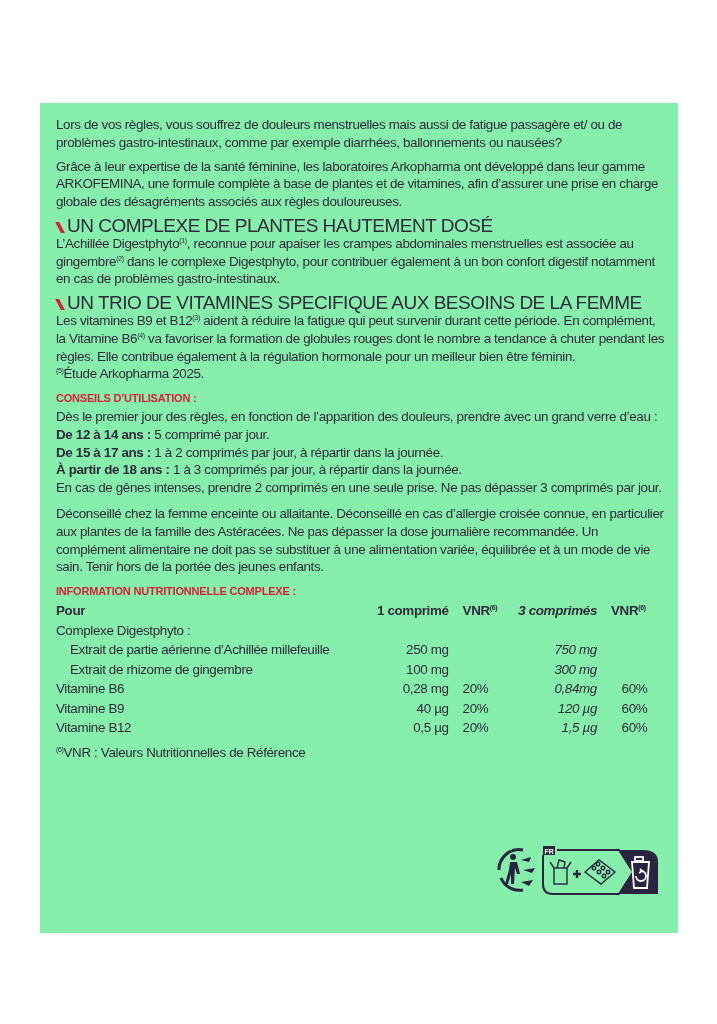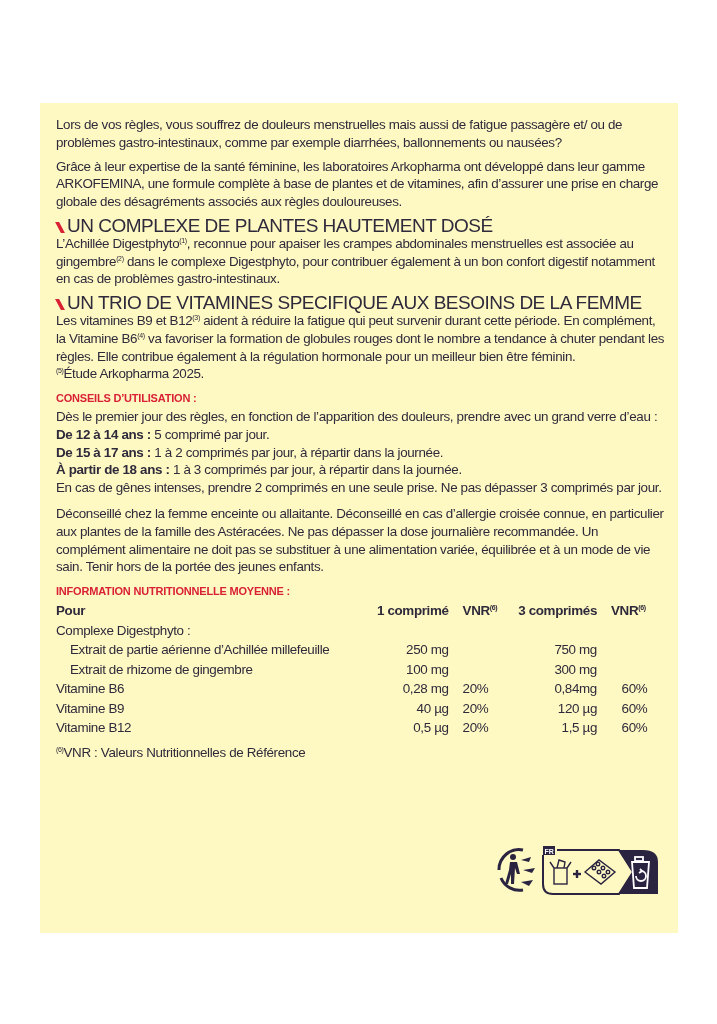--- a/index.html
+++ b/index.html
@@ -14,21 +14,21 @@
       overflow: hidden;
       font-family: "Liberation Sans", sans-serif;
       color: #2f2a3b;
     }
     .panel {
       position: absolute;
       left: 40px;
       top: 103px;
       width: 638px;
       height: 830px;
-      background: #fef9c3;
+      background: #86efac;
     }
     .content {
       position: absolute;
       left: 16px;
       top: 13px;
       width: 610px;
       font-size: 13.4px;
       line-height: 17.8px;
       letter-spacing: -0.35px;
     }
@@ -66,21 +66,21 @@
       width: 602px;
       font-size: 13.4px;
       line-height: 19.6px;
       letter-spacing: -0.35px;
     }
     table.nutri td { padding: 0; white-space: nowrap; }
     table.nutri th { padding: 0; text-align: left; font-weight: bold; white-space: nowrap; }
     .c-name { width: 338px; }
     .c-v1 { width: 52px; text-align: right; }
     .c-p1 { width: 62px; text-align: left; padding-left: 14px !important; }
-    .c-v3 { width: 86px; text-align: right; }
+    .c-v3 { width: 86px; text-align: right; font-style: italic; }
     .c-p3 { width: 55px; text-align: center; padding-left: 14px !important; }
     .indent { padding-left: 14px !important; }
     .head-row th.c-v1h { text-align: right; }
     .foot { margin-top: 6px !important; }
 
     .recycle {
       position: absolute;
       left: 453px;
       top: 737px;
       width: 168px;
@@ -106,21 +106,21 @@
     <p class="heading-red">CONSEILS D’UTILISATION :</p>
     <p>Dès le premier jour des règles, en fonction de l’apparition des douleurs, prendre avec un grand verre d’eau :</p>
     <p><b>De 12 à 14 ans :</b><span> 5 comprimé par jour.</span></p>
     <p><b>De 15 à 17 ans :</b><span> 1 à 2 comprimés par jour, à répartir dans la journée.</span></p>
     <p><b>À partir de 18 ans :</b><span> 1 à 3 comprimés par jour, à répartir dans la journée.</span></p>
     <p>En cas de gênes intenses, prendre 2 comprimés en une seule prise. Ne pas dépasser 3 comprimés par jour.</p>
 
     <div class="gap"></div>
     <p class="para">Déconseillé chez la femme enceinte ou allaitante. Déconseillé en cas d’allergie croisée connue, en particulier aux plantes de la famille des Astéracées. Ne pas dépasser la dose journalière recommandée. Un complément alimentaire ne doit pas se substituer à une alimentation variée, équilibrée et à un mode de vie sain. Tenir hors de la portée des jeunes enfants.</p>
 
-    <p class="heading-red">INFORMATION NUTRITIONNELLE MOYENNE :</p>
+    <p class="heading-red">INFORMATION NUTRITIONNELLE COMPLEXE :</p>
 
     <table class="nutri">
       <tbody>
           <tr class="head-row">
         <th class="c-name">Pour</th>
         <th class="c-v1h" colspan="1" style="text-align:right;"><span>1 comprimé</span></th>
         <th class="c-p1"><span>VNR</span><sup>(6)</sup></th>
         <th class="c-v3" style="text-align:right;">3 comprimés</th>
         <th class="c-p3"><span>VNR</span><sup>(6)</sup></th>
       </tr>

